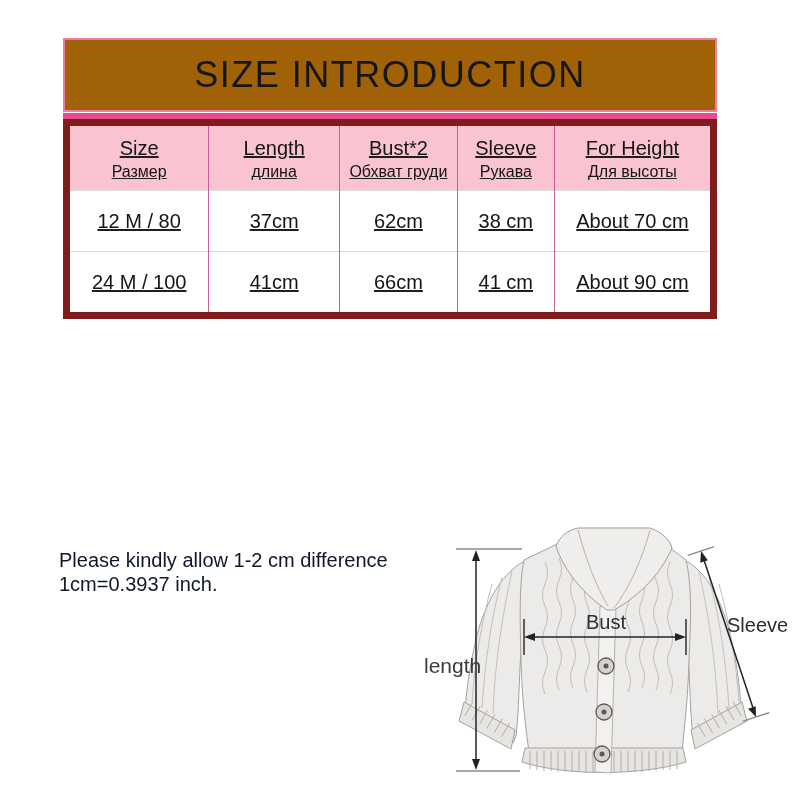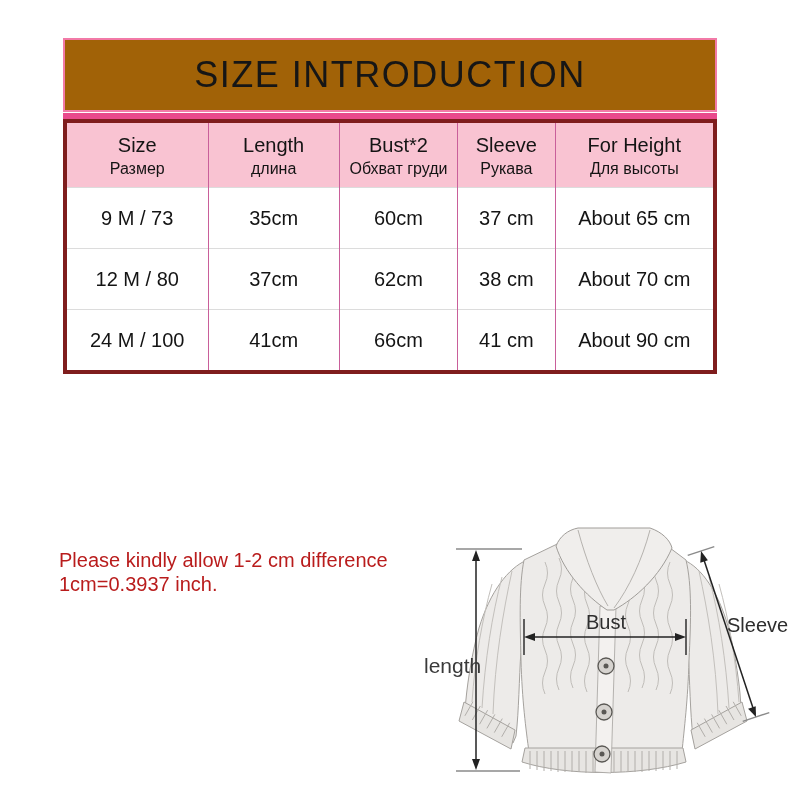--- a/index.html
+++ b/index.html
@@ -17,21 +17,22 @@
     background:#a16207; border:2px solid #f27aa7;
     display:flex; align-items:center; justify-content:center;
   }
   .title-box h1 {
     margin:0; font-size:36px; font-weight:400; letter-spacing:1.5px; color:#161616;
   }
   .pink-bar { height:6px; background:#e9498c; margin-top:1px; }
 
   table.size-table {
     width:100%; border-collapse:collapse; table-layout:fixed;
-    border:4px solid #7f1d1d;
+    border:7px solid #7f1d1d;
+    text-decoration:underline;
   }
   table.size-table th, table.size-table td {
     border-left:1px solid #c95f9a; border-right:1px solid #c95f9a;
     text-align:center; padding:0;
   }
   table.size-table thead th {
     background:#f9c3d2; height:64px; font-weight:400; color:#141414;
   }
   .h-en { font-size:20px; line-height:26px; }
   .h-ru { font-size:16px; line-height:21px; }
@@ -39,21 +40,21 @@
     height:60px; font-size:20px; color:#141414;
     border-top:1px solid #dcdcdc;
   }
 
   
   .note { position:absolute; left:59px; top:549px; width:360px; }
   .note-title {
     color:#e11f1f; font-size:40px; line-height:44px; font-weight:400;
     margin:0 0 5px 0;
   }
-  .note .line { font-size:20px; line-height:23.5px; color:#b91c1c; }
+  .note .line { font-size:20px; line-height:23.5px; color:#0f172a; }
   .note .group-en { margin-bottom:10px; }
 
   
   .diagram { position:absolute; left:420px; top:515px; }
   .diagram text { font-family:"Liberation Sans", sans-serif; }
 </style>
 </head>
 <body>
 
 <div class="card">
@@ -88,27 +89,20 @@
           <div class="h-en">Sleeve</div>
           <div class="h-ru">Рукава</div>
         </th>
         <th>
           <div class="h-en">For Height</div>
           <div class="h-ru">Для высоты</div>
         </th>
       </tr>
     </thead>
     <tbody>
-      <tr>
-        <td>9 M / 73</td>
-        <td>35cm</td>
-        <td>60cm</td>
-        <td>37 cm</td>
-        <td>About 65 cm</td>
-      </tr>
       <tr>
         <td>12 M / 80</td>
         <td>37cm</td>
         <td>62cm</td>
         <td>38 cm</td>
         <td>About 70 cm</td>
       </tr>
       <tr>
         <td>24 M / 100</td>
         <td>41cm</td>

